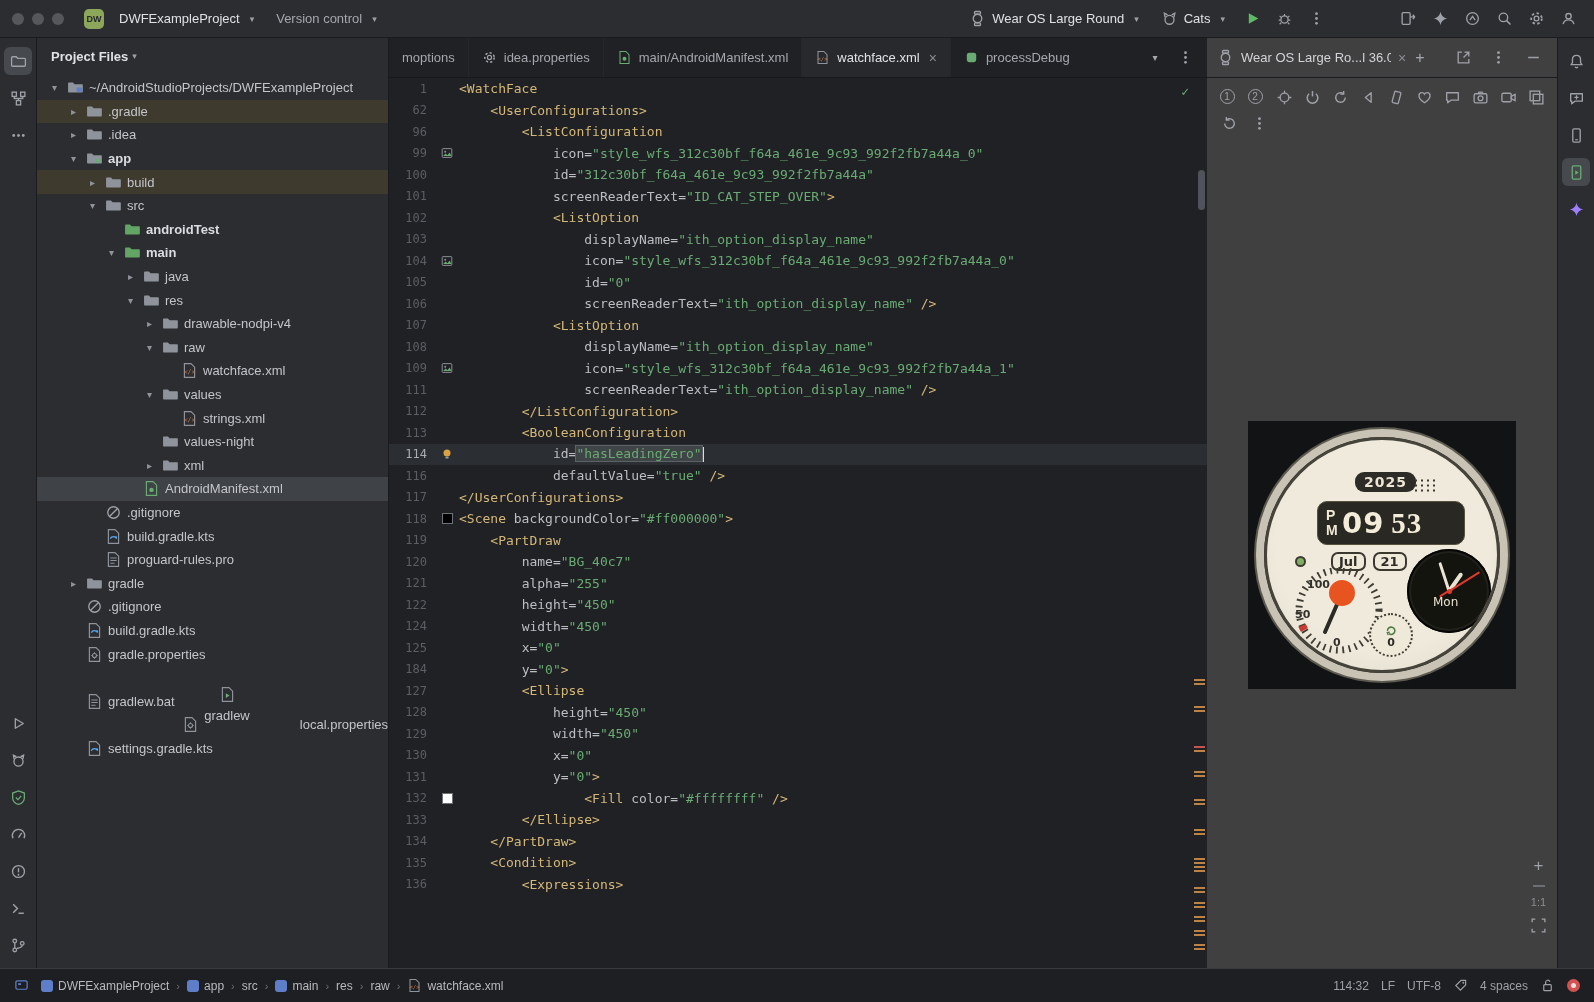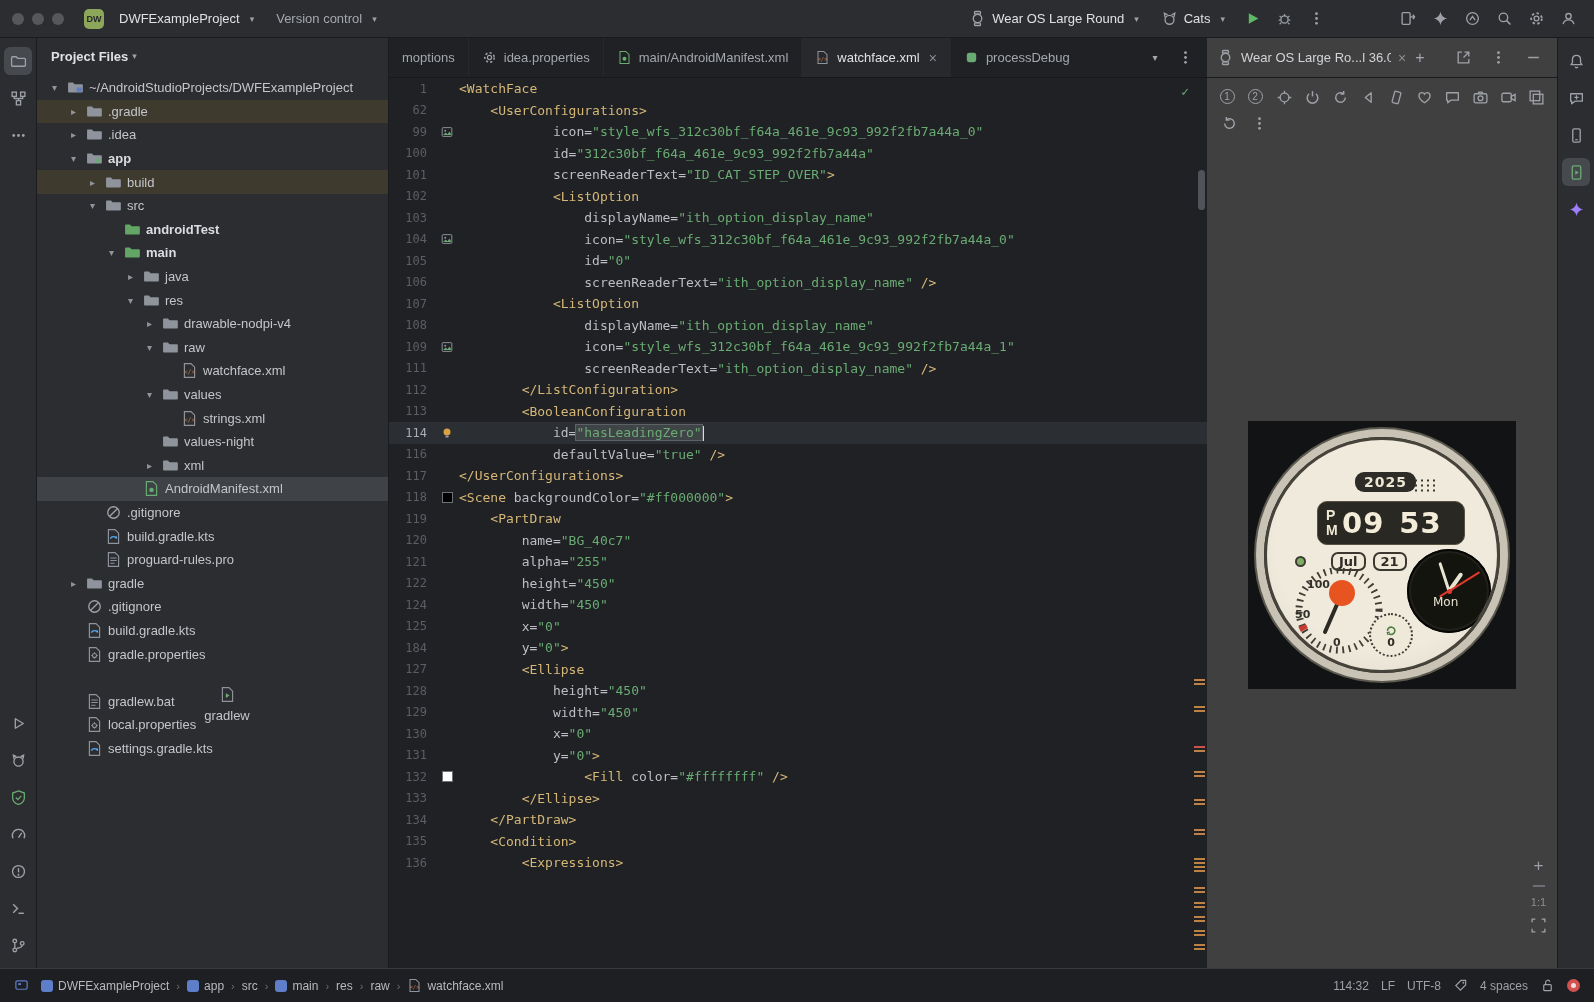--- a/index.html
+++ b/index.html
@@ -84,21 +84,21 @@
   .screen{width:268px;height:268px;background:#121315;display:flex;align-items:center;justify-content:center;}
   
   .watch{position:relative;width:236px;height:236px;border-radius:50%;border:3px solid #45433a;
     box-shadow:0 0 0 8px #c8c3b4,0 0 0 10px #5c594f;
     background:radial-gradient(circle at 50% 45%, #efeadc 62%, #dcd7c7 100%);overflow:hidden;}
   .w-year{position:absolute;left:88px;top:32px;background:#2e2c26;color:#ece6d4;font:700 14px "DejaVu Sans",sans-serif;letter-spacing:1px;padding:2px 9px;border-radius:9px;}
   .w-dots{position:absolute;left:146px;top:38px;width:24px;height:15px;background-image:radial-gradient(#3b392f 1.2px,transparent 1.4px);background-size:6px 5px;}
   .w-time{position:absolute;left:50px;top:61px;width:148px;height:44px;background:#2a2822;border:1.5px solid #56523f;border-radius:10px;display:flex;align-items:center;padding:0 8px;gap:7px;}
   .w-ampm{color:#efe9d6;font-size:14px;font-weight:700;width:9px;line-height:1.05;word-break:break-all;}
   .w-hh,.w-mm{font:700 29px "DejaVu Sans",sans-serif;color:#f2ecd9;letter-spacing:1px;}
-  .w-mm{margin-left:8px;}
+  .w-mm{margin-left:0;font-family:Liberation Serif, serif;}
   .w-date{position:absolute;left:64px;top:112px;display:flex;gap:7px;}
   .w-pill{background:#efe9da;border:2px solid #3a382f;border-radius:7px;padding:0 6px;font:700 13px "DejaVu Sans",sans-serif;color:#2e2c26;}
   .w-gauge{position:absolute;left:20px;top:128px;width:110px;height:96px;}
   .g-num{position:absolute;font:700 11px "DejaVu Sans",sans-serif;color:#32302a;}
   .g-100{left:20px;top:10px;}
   .g-50{left:8px;top:40px;}
   .g-0{left:46px;top:68px;}
   .w-greendot{position:absolute;left:28px;top:116px;width:11px;height:11px;border-radius:50%;background:#7fae62;border:2px solid #3c3a33;}
   .w-sub{position:absolute;left:140px;top:109px;width:84px;height:84px;border-radius:50%;background:#14140f;box-shadow:inset 0 0 0 2px #060605,inset 0 0 0 4px #55514433;}
   .w-mon{position:absolute;left:26px;top:46px;color:#e8e2d0;font:12px "DejaVu Sans",sans-serif;}
@@ -600,21 +600,21 @@
           <div class="tree-row" style="padding-left: 29px;">
             <span class="tw"></span>
             <span class="icon">
               <svg viewBox="0 0 16 16">
                 <path d="M3.2 1.5h6.2l3.4 3.4v9.6H3.2z" fill="none" stroke="#8f939b" stroke-width="1.1"></path>
                 <path d="M5 6.5h6M5 9h6M5 11.5h4" stroke="#8f939b" stroke-width="1"></path>
               </svg>
             </span>
             <span class="lbl">gradlew.bat</span>
           </div>
-          <div class="tree-row" style="padding-left: 29px;">
+          <div class="tree-row" style="padding-left: 29px; justify-content: space-between;">
             <span class="tw"></span>
             <span class="icon">
               <svg viewBox="0 0 16 16">
                 <path d="M3.2 1.5h6.2l3.4 3.4v9.6H3.2z" fill="none" stroke="#8f939b" stroke-width="1.1"></path>
                 <circle cx="8" cy="9" r="1.9" fill="none" stroke="#8f939b" stroke-width="1"></circle>
                 <path d="M8 5.9v1M8 11.1v1M5 9h1M10 9h1" stroke="#8f939b" stroke-width="1"></path>
               </svg>
             </span>
             <span class="lbl">local.properties</span>
           </div>
@@ -690,20 +690,25 @@
         <div id="code">
             <div class="code-line">
               <span class="ln">1</span>
               <span class="gut"></span>
               <span class="src"><span class="tk-t">&lt;WatchFace</span></span>
             </div>
             <div class="code-line">
               <span class="ln">62</span>
               <span class="gut"></span>
               <span class="src"><span>    </span><span class="tk-t">&lt;UserConfigurations&gt;</span></span>
+            </div>
+            <div class="code-line">
+              <span class="ln">96</span>
+              <span class="gut"></span>
+              <span class="src"><span>        </span><span class="tk-t">&lt;ListConfiguration</span></span>
             </div>
             <div class="code-line">
               <span class="ln">99</span>
               <span class="gut">
                 <span class="icon">
                   <svg viewBox="0 0 16 16">
                     <rect x="2.5" y="3" width="11" height="10" rx="1" fill="none" stroke="#8f939b" stroke-width="1.1"></rect>
                     <circle cx="6" cy="6.5" r="1.1" fill="#8f939b"></circle>
                     <path d="M3.5 11.5l3-3 2 2 2.5-3 2 4z" fill="#6aab73"></path>
                   </svg>

